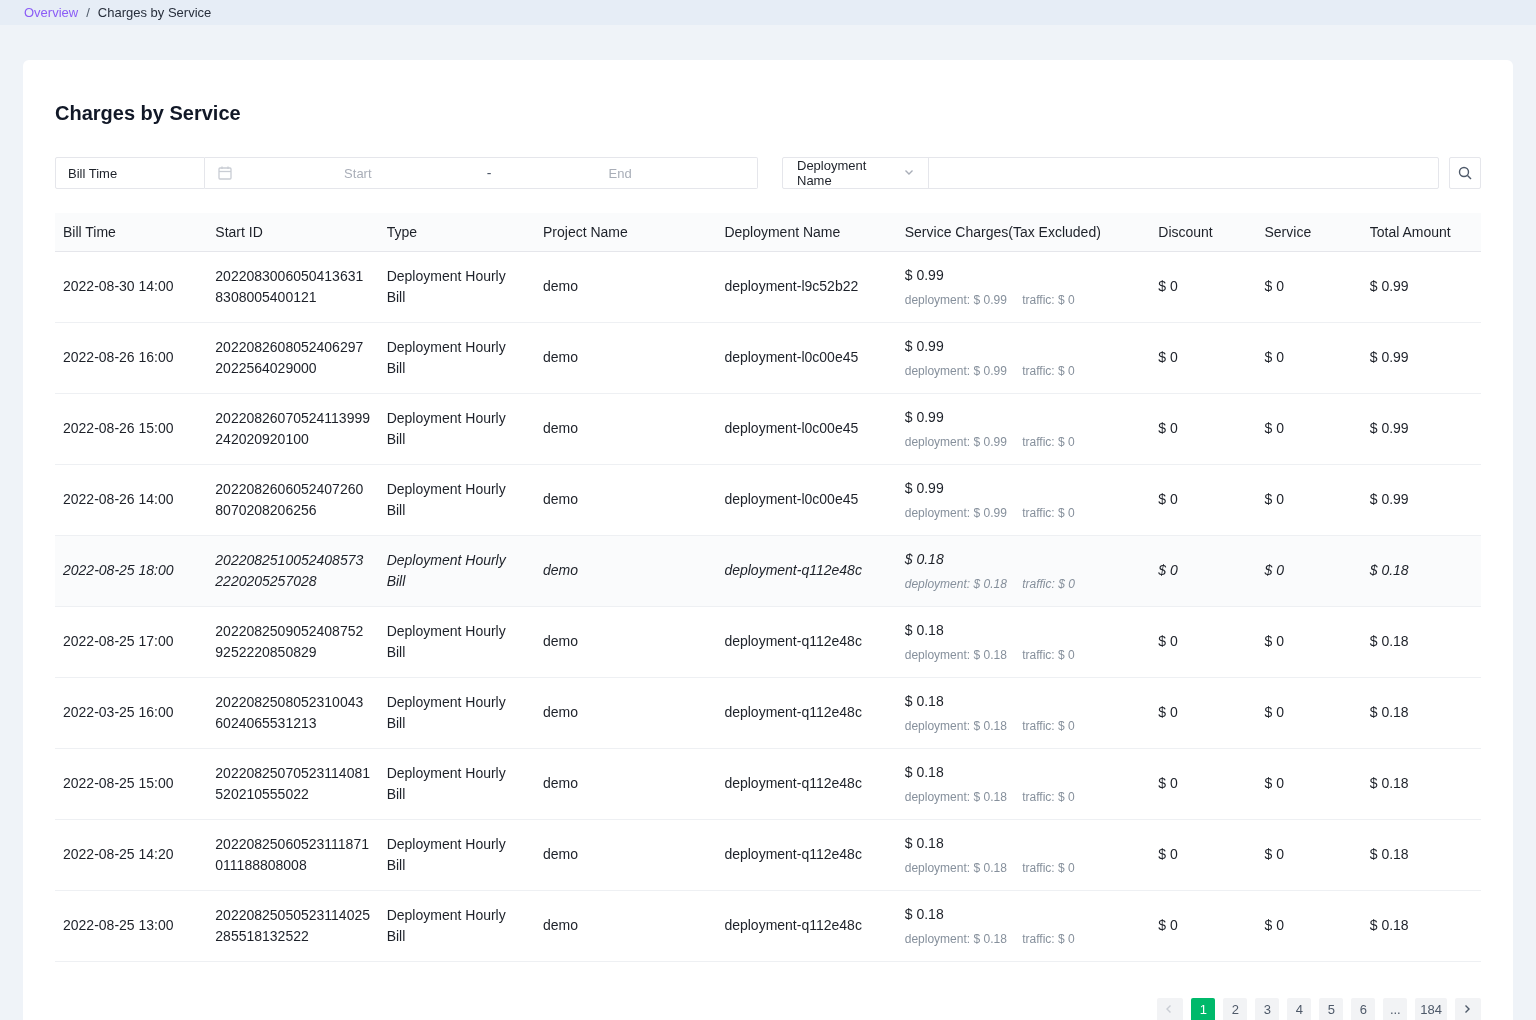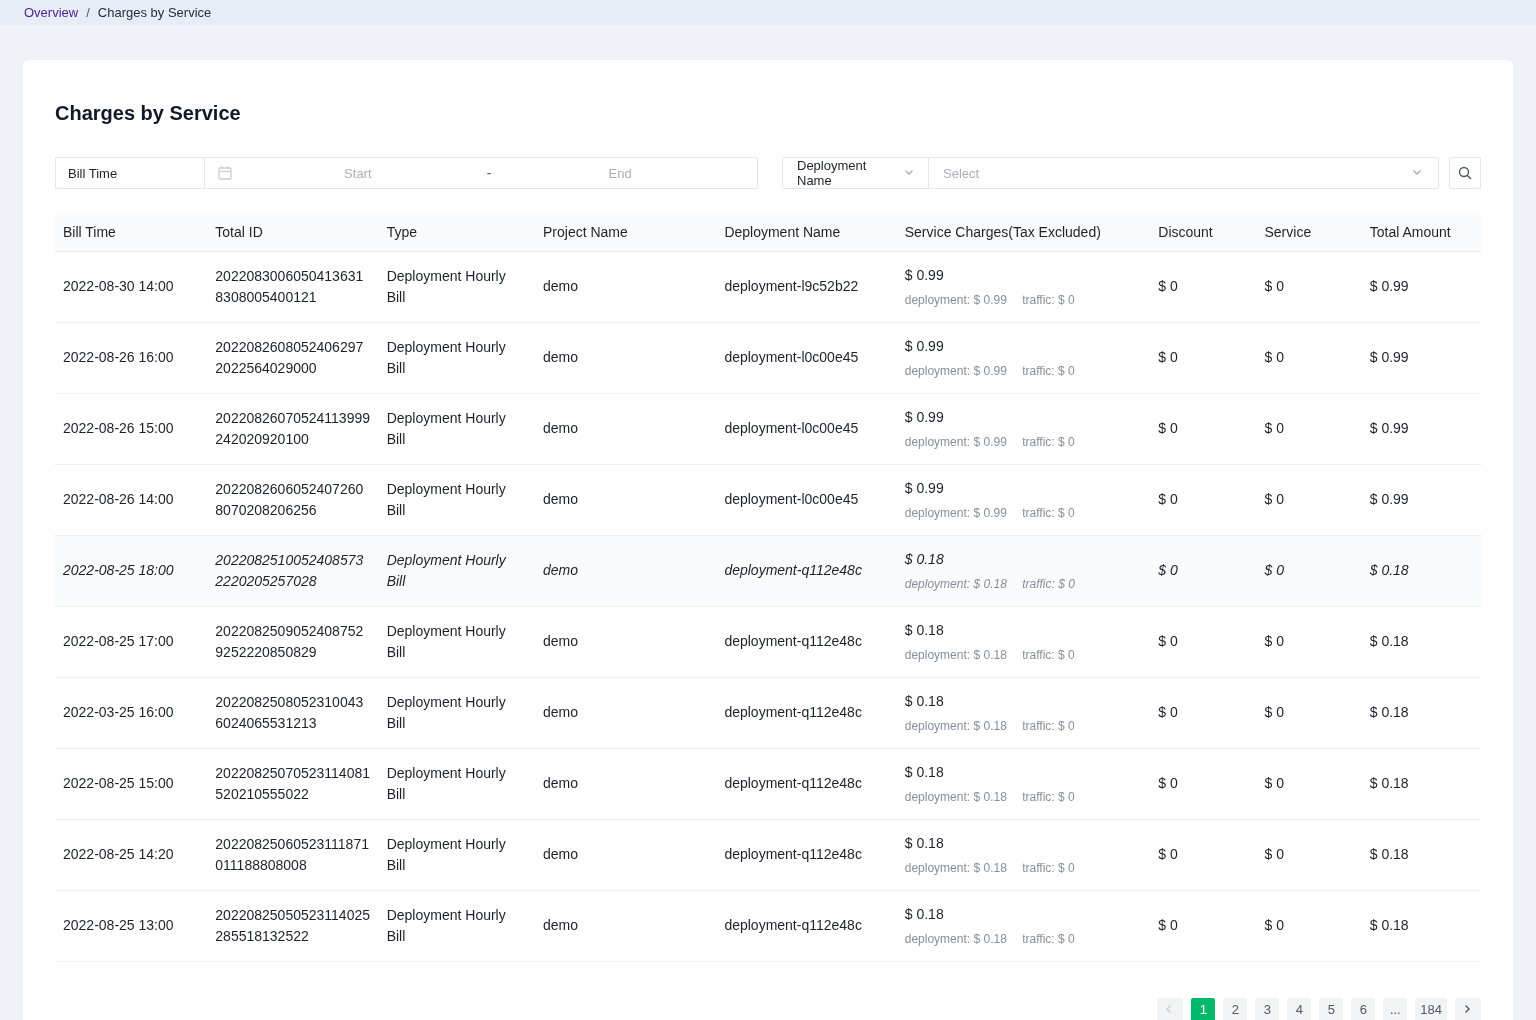--- a/index.html
+++ b/index.html
@@ -14,21 +14,21 @@
   }
   
   .topbar {
     height: 25px;
     background: #e6edf6;
     display: flex; align-items: center;
     padding: 0 24px;
     font-size: 13px;
     gap: 8px;
   }
-  .topbar .crumb-link { color: #4c1d95; cursor: pointer; }
+  .topbar .crumb-link { color: #8b5cf6; cursor: pointer; }
   .topbar .crumb-sep { color: #4e5969; }
   .topbar .crumb-current { color: #272e3b; }
 
   
   .card {
     margin: 35px 23px 10px 23px;
     background: #ffffff;
     border-radius: 6px;
     padding: 26px 32px 40px 32px;
     min-height: 950px;
@@ -188,28 +188,20 @@
         </span>
         <span class="ph">Start</span>
         <span class="dash">-</span>
         <span class="ph">End</span>
       </div>
     </div>
     <div class="filters-right">
       <div class="select-combo">
         <div class="combo-left">
           <span>Deployment Name</span>
-          <span class="icon-16">
-            <svg width="14" height="14" viewBox="0 0 14 14" fill="none" stroke="#a9aeb8" stroke-width="1.4">
-              <polyline points="3.5,5.5 7,9 10.5,5.5"></polyline>
-            </svg>
-          </span>
-        </div>
-        <div class="combo-right">
-          <span class="ph">Select</span>
           <span class="icon-16">
             <svg width="14" height="14" viewBox="0 0 14 14" fill="none" stroke="#a9aeb8" stroke-width="1.4">
               <polyline points="3.5,5.5 7,9 10.5,5.5"></polyline>
             </svg>
           </span>
         </div>
       </div>
       <button class="search-btn">
         <span class="icon-16">
           <svg width="16" height="16" viewBox="0 0 16 16" fill="none" stroke="#4e5969" stroke-width="1.4">
@@ -229,21 +221,21 @@
       <col style="width:181px">
         <col style="width:180px">
         <col style="width:253px">
       <col style="width:106px">
         <col style="width:105px">
         <col style="width:119px">
     </colgroup>
     <thead>
       <tr>
         <th>Bill Time</th>
-        <th>Total ID</th>
+        <th>Start ID</th>
         <th>Type</th>
         <th>Project Name</th>
         <th>Deployment Name</th>
         <th>Service Charges(Tax Excluded)</th>
         <th>Discount</th>
         <th>Service</th>
         <th>Total Amount</th>
       </tr>
     </thead>
     <tbody id="table-body">

